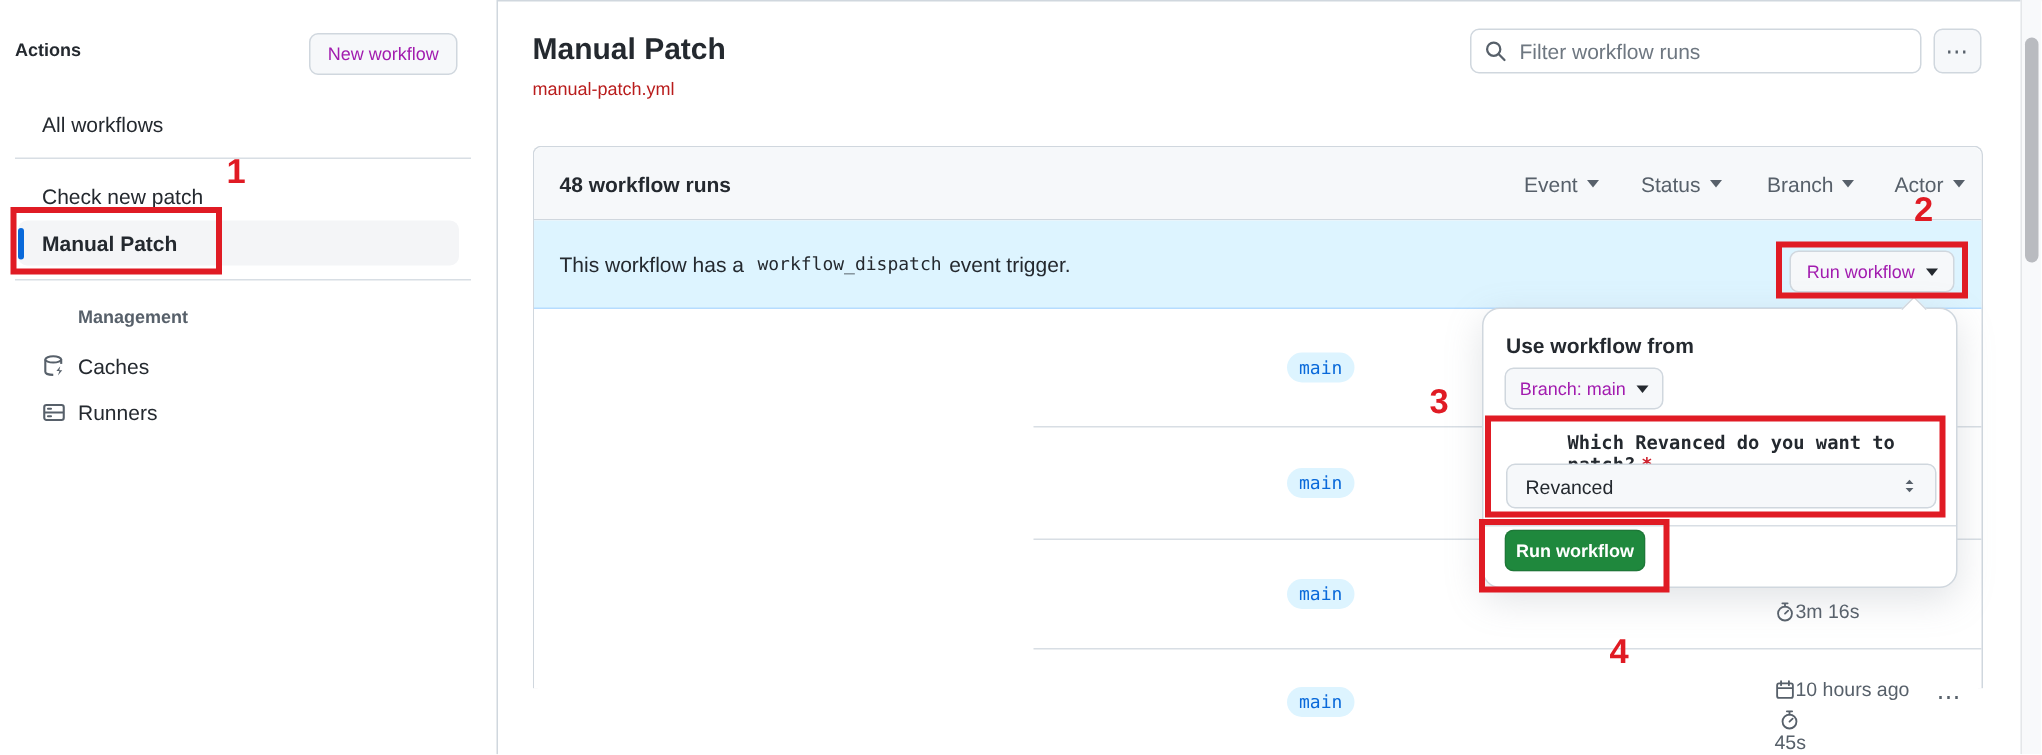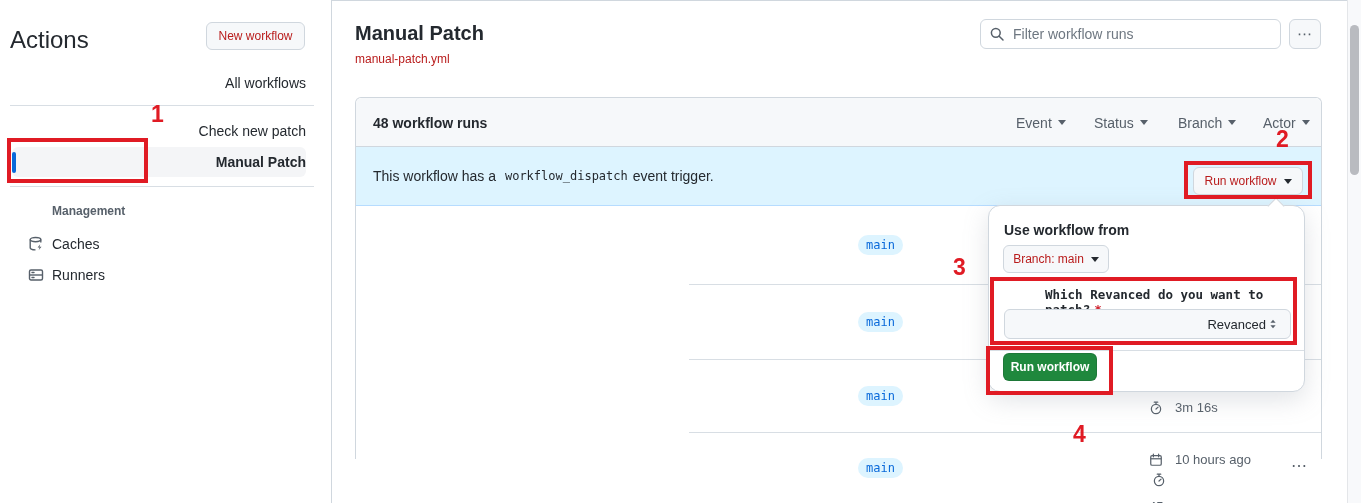--- a/index.html
+++ b/index.html
@@ -9,26 +9,26 @@
     font-family:"Liberation Sans", sans-serif; color:#24292f; background:#ffffff;
   }
   .mono { font-family:"DejaVu Sans Mono", monospace;padding-left:41px; }
 
   
   .top-hairline { position:absolute; left:0; top:0; width:1361px; height:1px; background:#d0d7de; }
   .tab-indicator { position:absolute; left:222px; top:0; width:86px; height:3px; background:#f78166; border-radius:0 0 2px 2px; }
 
   
   .sidebar { position:absolute; left:0; top:0; width:332px; height:503px; border-right:1px solid #d0d7de; background:#fff; }
-  .sidebar-title { position:absolute; left:10px; top:26px; font-size:24px; font-weight:400; }
+  .sidebar-title { position:absolute; left:10px; top:26px; font-size:12px; font-weight:700; }
   .btn { display:inline-flex; align-items:center; justify-content:center; background:#f6f8fa; border:1px solid #d0d7de;
-         border-radius:6px; font-size:12px; font-weight:500; color:#b91c1c; cursor:pointer; }
+         border-radius:6px; font-size:12px; font-weight:500; color:#a21caf; cursor:pointer; }
   .new-workflow-btn { position:absolute; left:206px; top:22px; width:99px; height:28px; }
   .side-item { position:absolute; left:12px; width:294px; height:30px; display:flex; align-items:center;
-               padding-left:16px; font-size:14px; border-radius:6px; cursor:pointer;justify-content:flex-end; }
+               padding-left:16px; font-size:14px; border-radius:6px; cursor:pointer; }
   .side-item.all { top:68px; }
   .side-item.check { top:116px; }
   .side-item.selected { top:147px; background:#f4f5f7; font-weight:700; }
   .selected-bar { position:absolute; left:12px; top:152px; width:4px; height:21px; background:#0969da; border-radius:3px; }
   .side-divider { position:absolute; left:10px; width:304px; height:1px; background:#d8dee4; }
   .side-divider.d1 { top:105px; } .side-divider.d2 { top:186px; }
   .mgmt-label { position:absolute; left:28px; top:204px; font-size:12px; font-weight:600; color:#57606a;padding-left:24px; }
   .mgmt-item { position:absolute; left:16px; width:290px; height:26px; display:flex; align-items:center; gap:8px;
                padding-left:12px; font-size:14px; border-radius:6px; cursor:pointer; }
   .mgmt-item.caches { top:231px; }
@@ -60,42 +60,42 @@
   .banner .code { font-family:"DejaVu Sans Mono", monospace; font-size:12px; margin:0 5px; }
   .banner .pre { margin-right:4px; }
 
   .run-row { position:absolute; left:0; right:0; }
   .row1 { top:108px; height:78px; } .row2 { top:186px; height:75px; }
   .row3 { top:261px; height:73px; } .row4 { top:334px; height:72px; }
   .row-divider { position:absolute; top:0; left:333px; right:0; height:1px; background:#d8dee4; }
   .branch-badge { position:absolute; left:502px; top:50%; transform:translateY(-50%); height:20px; padding:0 8px;
                   display:flex; align-items:center; background:#ddf4ff; color:#0969da; border-radius:10px;
                   font-family:"DejaVu Sans Mono", monospace; font-size:12px; cursor:pointer; }
-  .meta { position:absolute; left:793px; display:flex; align-items:center; gap:12px; font-size:13px; color:#57606a; }
+  .meta { position:absolute; left:827px; display:flex; align-items:center; gap:0; font-size:13px; color:#57606a; }
   .meta-dur3 { top:41px; }
   .meta-date4 { top:20px; } .meta-dur4 { top:41px;flex-direction:column; }
   .row-kebab { position:absolute; left:929px; top:22px; width:28px; height:22px; border:none; background:transparent;
                color:#57606a; font-size:16px; cursor:pointer; }
 
   
   .run-wf-btn { position:absolute; left:1193px; top:167px; width:110px; height:28px; gap:7px; z-index:6; }
 
   
   .panel { position:absolute; left:988px; top:205px; width:317px; height:187px; background:#fff;
            border:1px solid #d0d7de; border-radius:12px; box-shadow:0 8px 24px rgba(140,149,159,0.25); z-index:20; }
   .panel-notch { position:absolute; left:1270px; top:200px; width:12px; height:12px; background:#fff;
                  border-left:1px solid #d0d7de; border-top:1px solid #d0d7de; transform:rotate(45deg); z-index:21; }
   .panel-heading { position:absolute; left:15px; top:16px; font-size:14px; font-weight:600; }
   .branch-btn { position:absolute; left:14px; top:39px; width:106px; height:28px; gap:7px; }
   .input-label { position:absolute; left:15px; top:81px; font-size:12.5px; font-weight:700; }
   .req { color:#cf222e; margin-left:4px; }
   .select-box { position:absolute; left:15px; top:103px; width:287px; height:30px; background:#f6f8fa;
                 border:1px solid #d0d7de; border-radius:6px; display:flex; align-items:center;
                 padding:0 10px 0 12px; font-size:13px; cursor:pointer; }
-  .select-box .grow { flex:1;text-align:right; }
+  .select-box .grow { flex:1; }
   .panel-divider { position:absolute; left:0; right:0; top:144px; height:1px; background:#d8dee4; }
   .submit-btn { position:absolute; left:14px; top:147px; width:94px; height:28px; background:#1f883d; border:1px solid rgba(27,31,36,0.15);
                 border-radius:6px; color:#fff; font-size:12px; font-weight:600; display:flex; align-items:center; justify-content:center; cursor:pointer; }
 
   
   .ann-box { position:absolute; border:4px solid #e01b24; z-index:30; pointer-events:none; }
   .ann-box1 { left:7px;   top:138px; width:141px; height:45px; }
   .ann-box2 { left:1184px; top:161px; width:128px; height:38px; }
   .ann-box3 { left:990px; top:277px; width:307px; height:68px; }
   .ann-box4 { left:986px; top:346px; width:127px; height:49px; }

